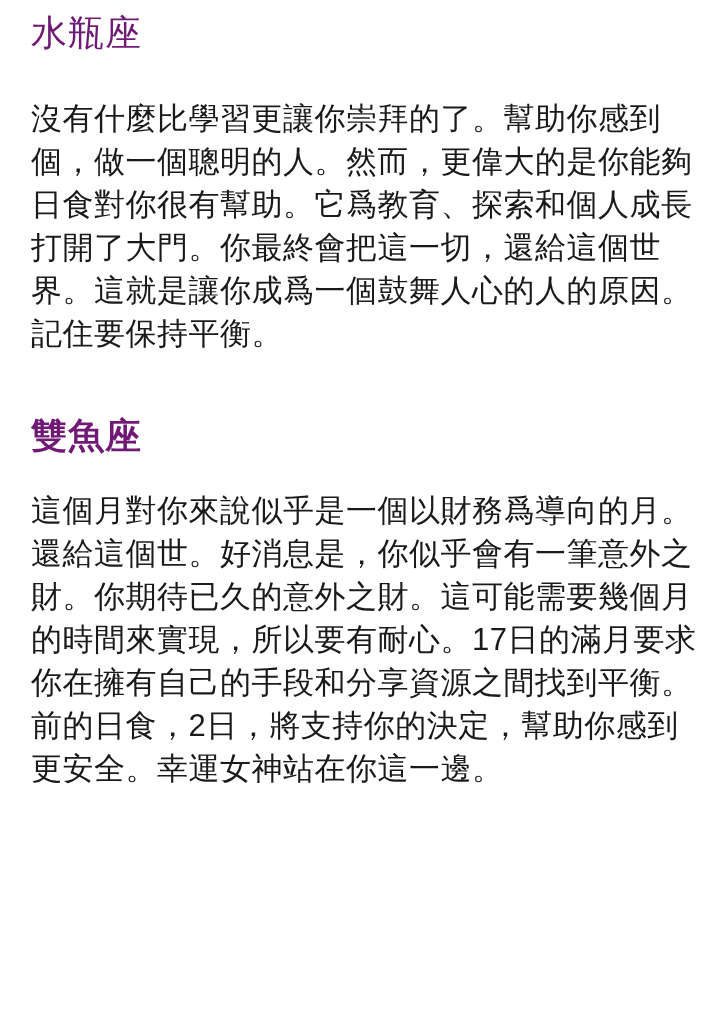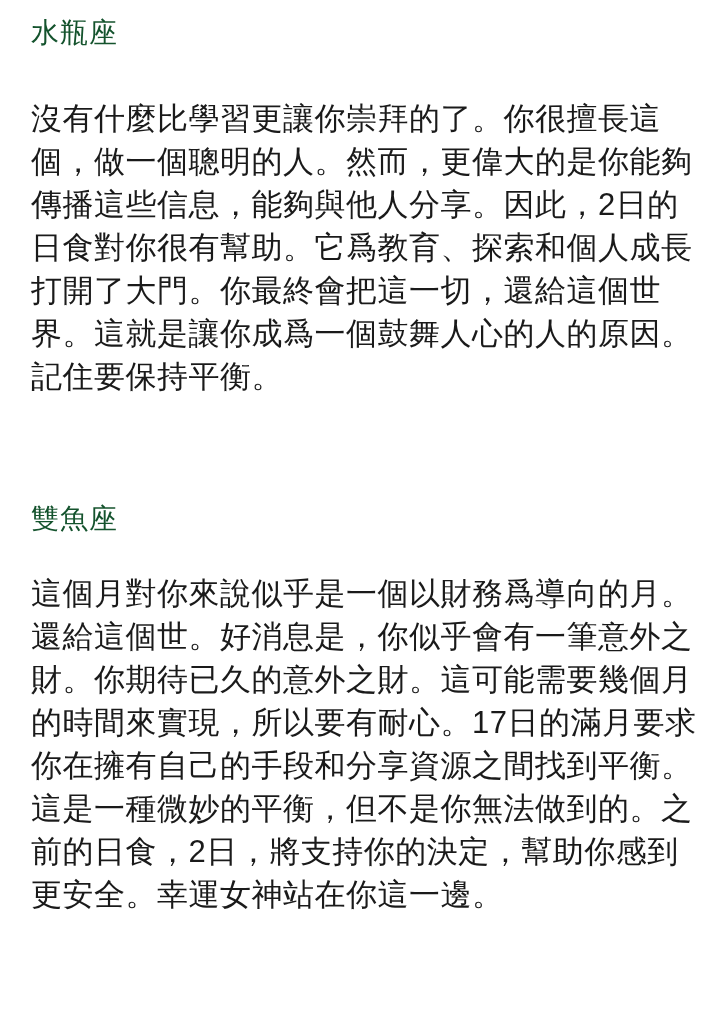--- a/index.html
+++ b/index.html
@@ -12,31 +12,32 @@
     width: 709px;
     height: 1024px;
     background: #ffffff;
     overflow: hidden;
     font-family: "Liberation Sans", sans-serif;
     color: #1a1a1a;
     box-sizing: border-box;
     padding: 0 30px 0 31px;
   }
   .section-heading {
-    font-size: 28px;
+    font-size: 36px;
     line-height: 34px;
     letter-spacing: 1px;
     font-weight: 400;
-    color: #14532d;
+    color: #701a75;
   }
   .section-aquarius .section-heading {
     margin-top: 16px;
   }
   .section-pisces .section-heading {
-    margin-top: 104px;
+    margin-top: 64px;
+    font-weight: bold;
   }
   .paragraph {
     font-size: 31px;
     letter-spacing: 0.5px;
     font-weight: 400;
     color: #1a1a1a;
   }
   .section-aquarius .paragraph {
     margin-top: 47px;
   }
@@ -49,37 +50,35 @@
   }
 </style>
 </head>
 <body>
 
 <div class="page">
 
   <div class="section section-aquarius">
     <div class="section-heading">水瓶座</div>
     <div class="paragraph">
-      <div class="paragraph-line">沒有什麼比學習更讓你崇拜的了。你很擅長這</div>
+      <div class="paragraph-line">沒有什麼比學習更讓你崇拜的了。幫助你感到</div>
       <div class="paragraph-line">個，做一個聰明的人。然而，更偉大的是你能夠</div>
-      <div class="paragraph-line">傳播這些信息，能夠與他人分享。因此，2日的</div>
       <div class="paragraph-line">日食對你很有幫助。它爲教育、探索和個人成長</div>
       <div class="paragraph-line">打開了大門。你最終會把這一切，還給這個世</div>
       <div class="paragraph-line">界。這就是讓你成爲一個鼓舞人心的人的原因。</div>
       <div class="paragraph-line">記住要保持平衡。</div>
     </div>
   </div>
 
   <div class="section section-pisces">
     <div class="section-heading">雙魚座</div>
     <div class="paragraph">
       <div class="paragraph-line">這個月對你來說似乎是一個以財務爲導向的月。</div>
       <div class="paragraph-line">還給這個世。好消息是，你似乎會有一筆意外之</div>
       <div class="paragraph-line">財。你期待已久的意外之財。這可能需要幾個月</div>
       <div class="paragraph-line">的時間來實現，所以要有耐心。17日的滿月要求</div>
       <div class="paragraph-line">你在擁有自己的手段和分享資源之間找到平衡。</div>
-      <div class="paragraph-line">這是一種微妙的平衡，但不是你無法做到的。之</div>
       <div class="paragraph-line">前的日食，2日，將支持你的決定，幫助你感到</div>
       <div class="paragraph-line">更安全。幸運女神站在你這一邊。</div>
     </div>
   </div>
 
 </div>
 
 </body></html>

